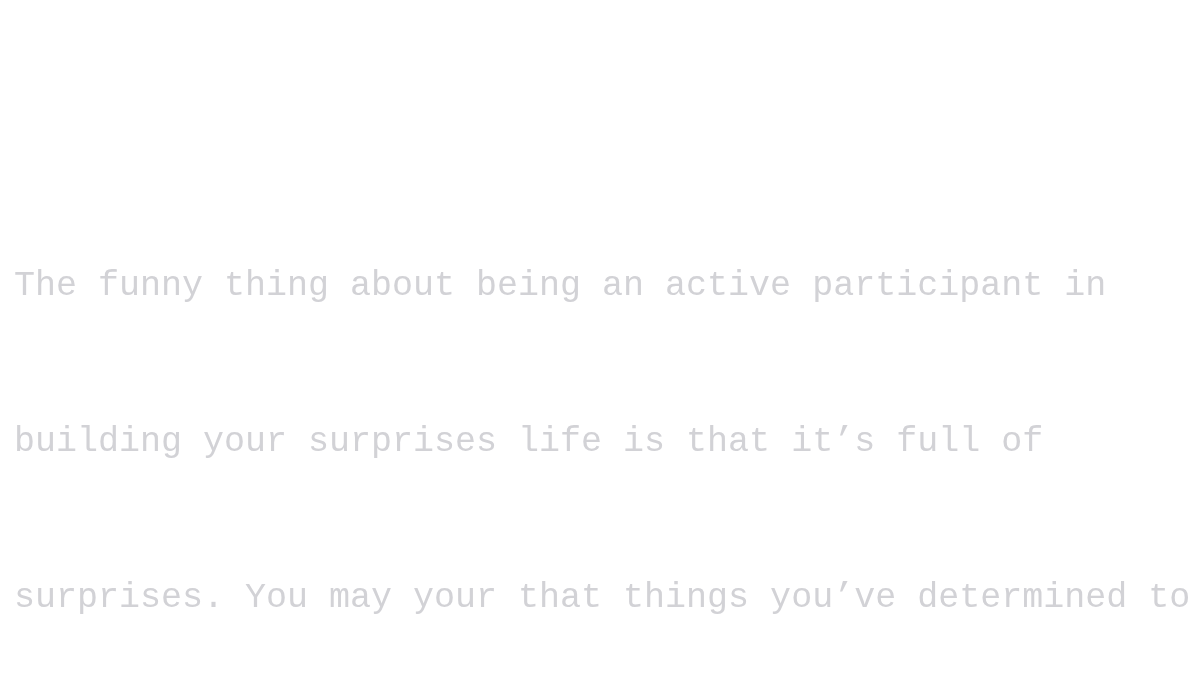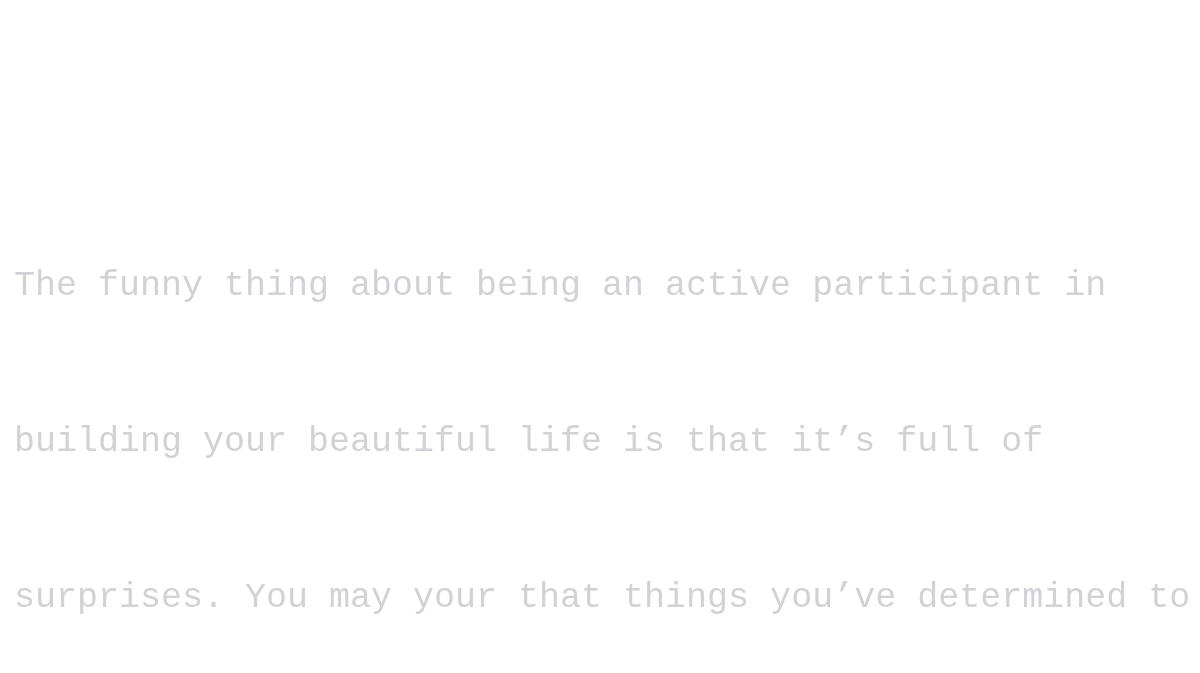--- a/index.html
+++ b/index.html
@@ -54,21 +54,21 @@
   }
 </style>
 </head>
 <body>
 
 <div id="editor">
   <div class="doc">
 
     <p class="para para-faded">
       <span class="line">The funny thing about being an active participant in</span>
-      <span class="line">building your beautiful life is that it’s full of</span>
+      <span class="line">building your surprises life is that it’s full of</span>
       <span class="line">surprises. You may your that things you’ve determined to</span>
       
       
       
       
     </p>
 
     
 
     

